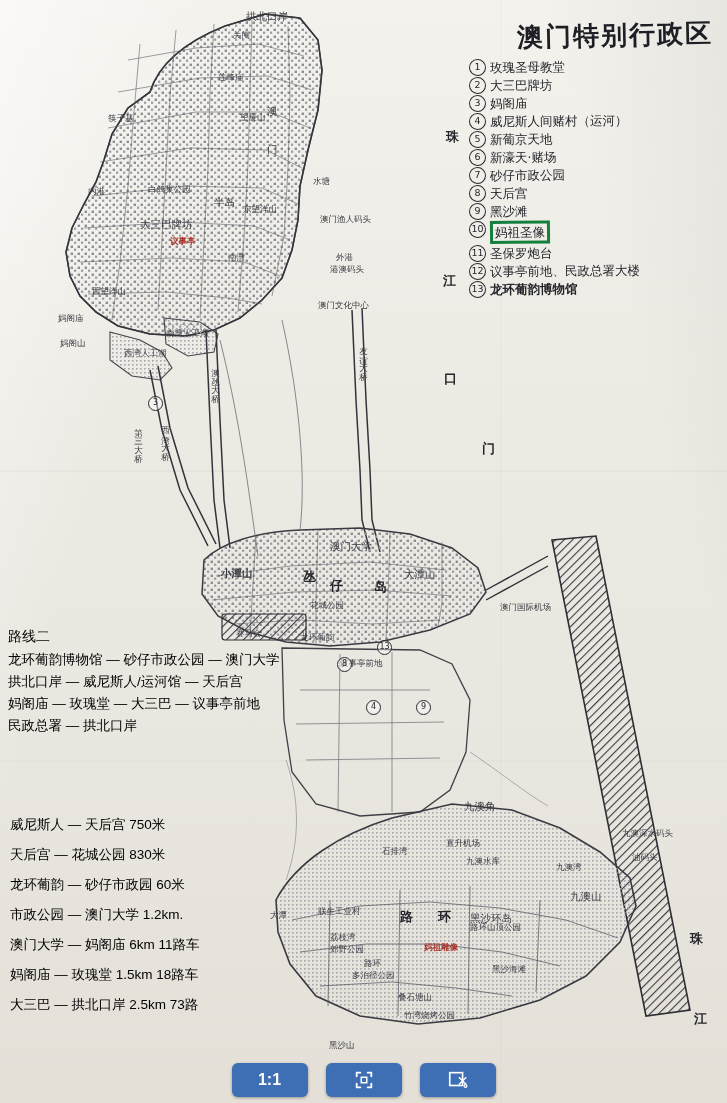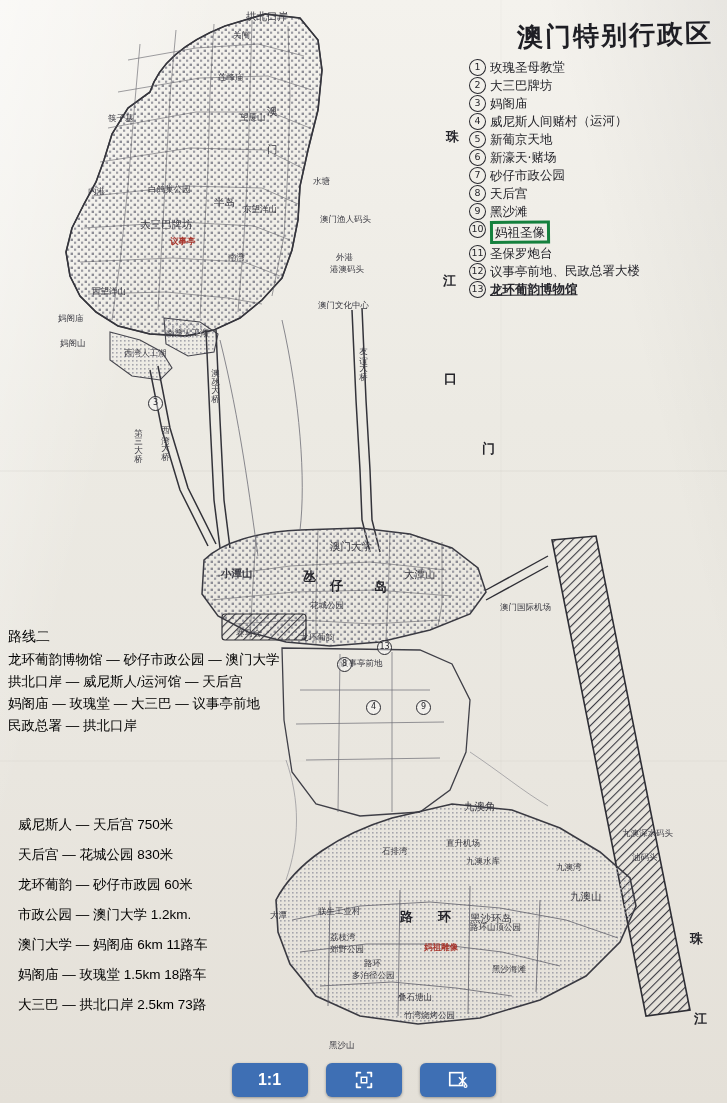--- a/index.html
+++ b/index.html
@@ -35,26 +35,26 @@
     font-family:"DejaVu Sans", sans-serif;
     margin-bottom:1px;
     transform:rotate(-0.5deg);
   }
   #legend .num{
     flex:0 0 auto;
     width:15px;height:15px;border:1px solid #2a2a30;border-radius:50%;
     font-size:9.5px;line-height:14px;text-align:center;
   }
   #legend .row.boxed .txt{border:3px solid #15803d;padding:0 2px;}
-  #legend .row.bold .txt{font-weight:bold;text-decoration:underline;}
+  #legend .row.bold .txt{font-weight:bold;}
   #routes{position:absolute;left:8px;top:628px;width:300px;}
   #routes .rtitle{font-size:14px;margin-bottom:3px;}
   #routes .line{font-size:13.5px;line-height:22px;white-space:nowrap;}
   #dists{position:absolute;left:10px;top:810px;width:330px;}
-  #dists .line{font-size:13.5px;line-height:30px;white-space:nowrap;margin-left:8px;}
+  #dists .line{font-size:13.5px;line-height:30px;white-space:nowrap;}
   
   .plabel{
     position:absolute;font-size:8.5px;color:#3a3a42;
     font-family:"DejaVu Sans", sans-serif;white-space:nowrap;
   }
   .plabel.big{font-size:13px;font-weight:bold;color:#24242a;}
   .plabel.mid{font-size:10.5px;}
   .plabel.vert{writing-mode:vertical-rl;letter-spacing:3px;}
   .plabel.red{color:#a8352c;font-weight:bold;}
   .marker{

